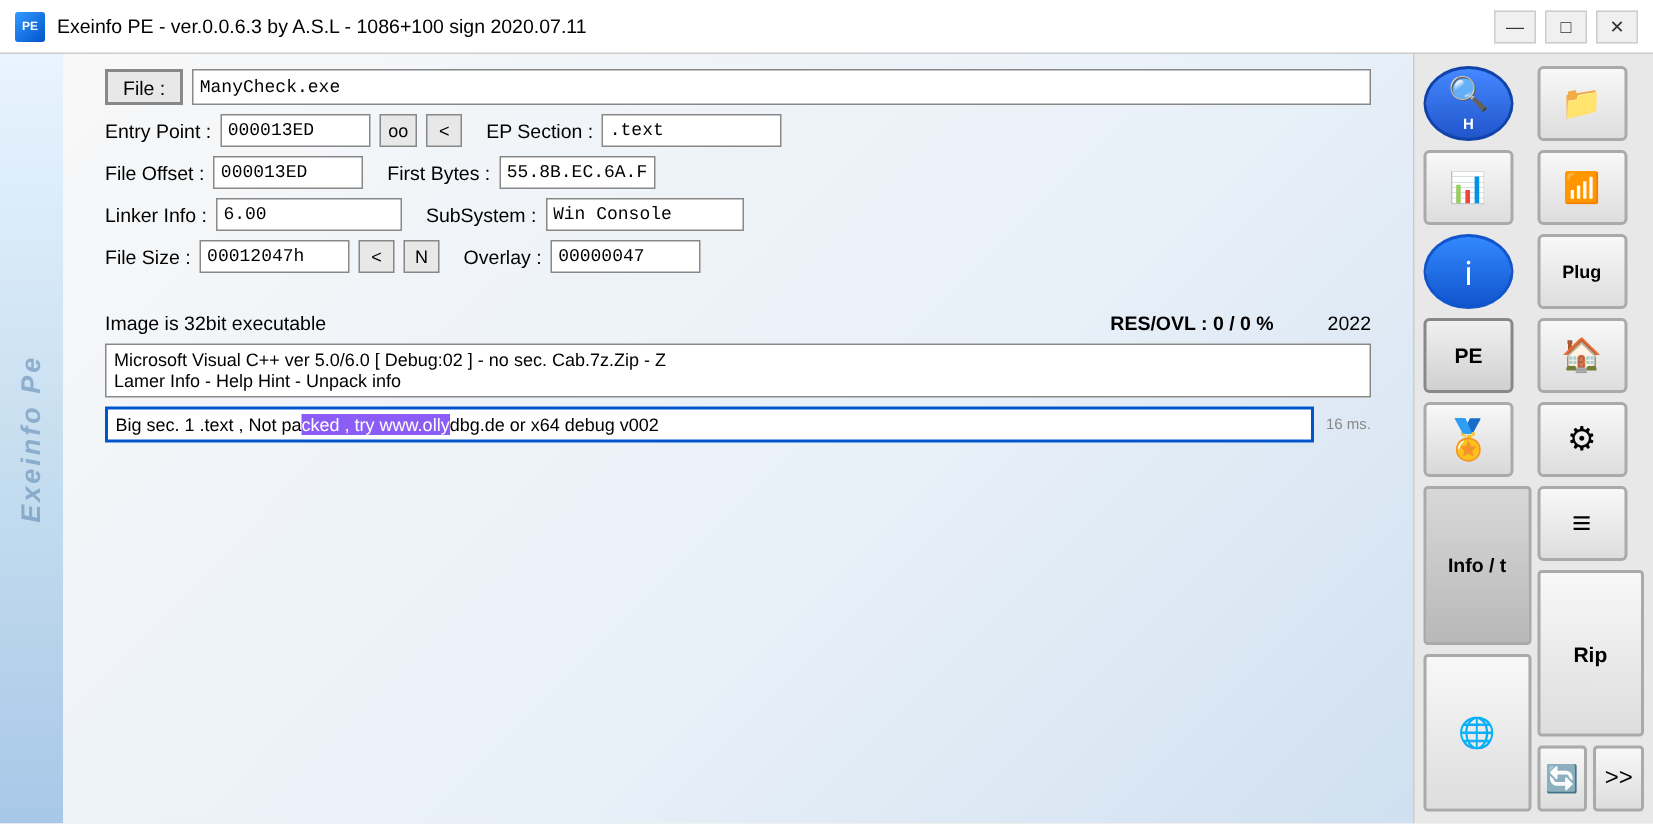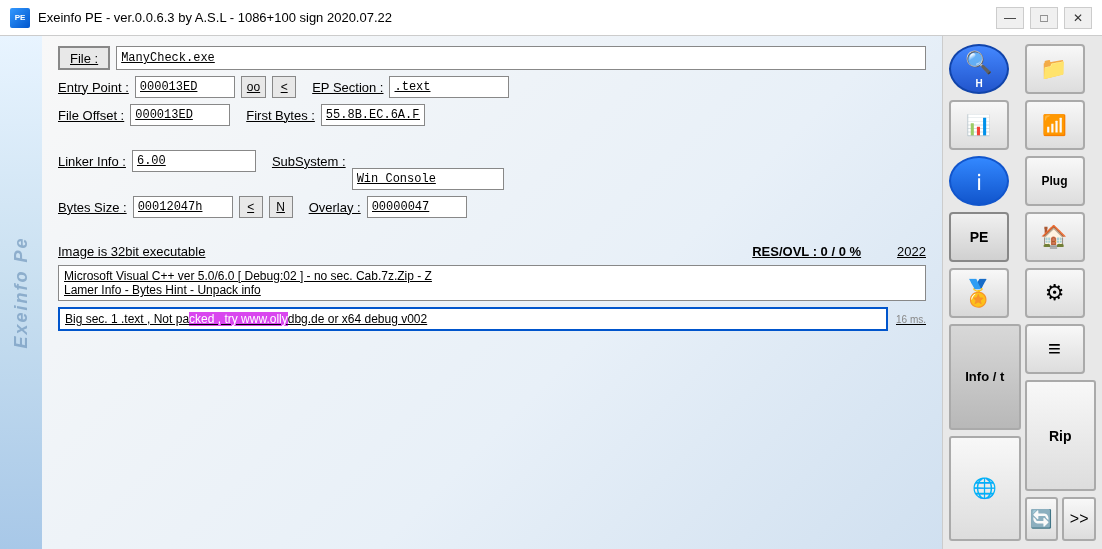--- a/index.html
+++ b/index.html
@@ -76,26 +76,25 @@
       font-style: italic;
       font-weight: bold;
       transform: rotate(-90deg);
       white-space: nowrap;
       letter-spacing: 2px;
     }
 
     
     .form-area {
       flex: 1;
-      padding: 10px 16px;
+      padding: 10px 28px;
       background: linear-gradient(135deg, #f8f8f8 0%, #e8f0f8 60%, #d0e0f0 100%);
       display: flex;
       flex-direction: column;
       gap: 6px;
-      text-decoration: underline;
     }
 
     .form-row {
       display: flex;
       align-items: center;
       gap: 6px;
     }
 
     .label {
       color: #000;
@@ -136,21 +135,21 @@
       font-size: 12px;
       height: 22px;
       min-width: 24px;
     }
 
     .ep-section-input { width: 120px; }
     .entry-point-input { width: 100px; }
     .file-offset-input { width: 100px; }
     .first-bytes-input { width: 104px; }
     .linker-input { width: 124px; }
-    .subsystem-input { width: 152px; margin-top: 36px; }
+    .subsystem-input { width: 132px; }
     .filesize-input { width: 100px; }
     .overlay-input { width: 100px; }
 
     .ep-section-label { margin-left: 10px; }
 
     .info-row {
       display: flex;
       gap: 8px;
       margin-top: 20px;
     }
@@ -172,21 +171,21 @@
     }
 
     .highlight-box {
       border: 2px solid #0055cc;
       background: white;
       padding: 3px 5px;
       font-size: 12px;
       min-height: 22px;
     }
     .highlight-text {
-      background: #d946ef;
+      background: #8b5cf6;
       color: white;
     }
 
     
     .right-panel {
       width: 160px;
       background: #e8e8e8;
       border-left: 1px solid #ccc;
       display: flex;
       gap: 4px;
@@ -312,21 +311,21 @@
       border-radius: 50%;
     }
   </style>
 </head>
 <body>
 
 <div class="titlebar">
   <div class="titlebar-icon">
     <span style="font-size:8px;color:white;">PE</span>
   </div>
-  <span class="titlebar-title">Exeinfo PE - ver.0.0.6.3  by A.S.L -  1086+100 sign  2020.07.22</span>
+  <span class="titlebar-title">Exeinfo PE - ver.0.0.6.3  by A.S.L -  1086+100 sign  2020.07.11</span>
   <div class="titlebar-controls">
     <button class="titlebar-btn">—</button>
     <button class="titlebar-btn">□</button>
     <button class="titlebar-btn close">✕</button>
   </div>
 </div>
 
 <div class="main-container">
 
   <div class="watermark-area">
@@ -357,39 +356,39 @@
     </div>
 
     <div class="form-row">
       <span class="label">Linker Info :</span>
       <input class="text-input linker-input" type="text" value="6.00" style="">
       <span class="label ep-section-label">SubSystem :</span>
       <input class="text-input subsystem-input" type="text" value="Win Console" style="">
     </div>
 
     <div class="form-row">
-      <span class="label">Bytes Size :</span>
+      <span class="label">File Size :</span>
       <input class="text-input filesize-input" type="text" value="00012047h" style="">
       <button class="small-btn">&lt;</button>
       <button class="small-btn">N</button>
       <span class="label ep-section-label">Overlay :</span>
       <input class="text-input overlay-input" type="text" value="00000047" style="">
     </div>
 
     <div class="info-row">
       <span class="info-text">Image is 32bit executable</span>
       <span style="flex:1"></span>
       <span class="info-text info-bold">RES/OVL : 0 / 0 %</span>
       <span style="width:20px;"></span>
       <span class="info-text">2022</span>
     </div>
 
     <div class="result-box">
       <div>Microsoft Visual C++ ver 5.0/6.0 [ Debug:02 ]  - no sec. Cab.7z.Zip - Z</div>
-      <div>Lamer Info - Bytes Hint - Unpack info</div>
+      <div>Lamer Info - Help Hint - Unpack info</div>
     </div>
 
     <div style="display:flex;align-items:center;gap:8px;">
       <div class="highlight-box" style="flex:1;">
         <span>Big sec. 1 .text , Not pa</span><span class="highlight-text">cked , try  www.olly</span><span>dbg.de or x64 debug v002</span>
       </div>
       <span class="info-text" style="color:#888;font-size:10px;">16 ms.</span>
     </div>
 
   </div>

